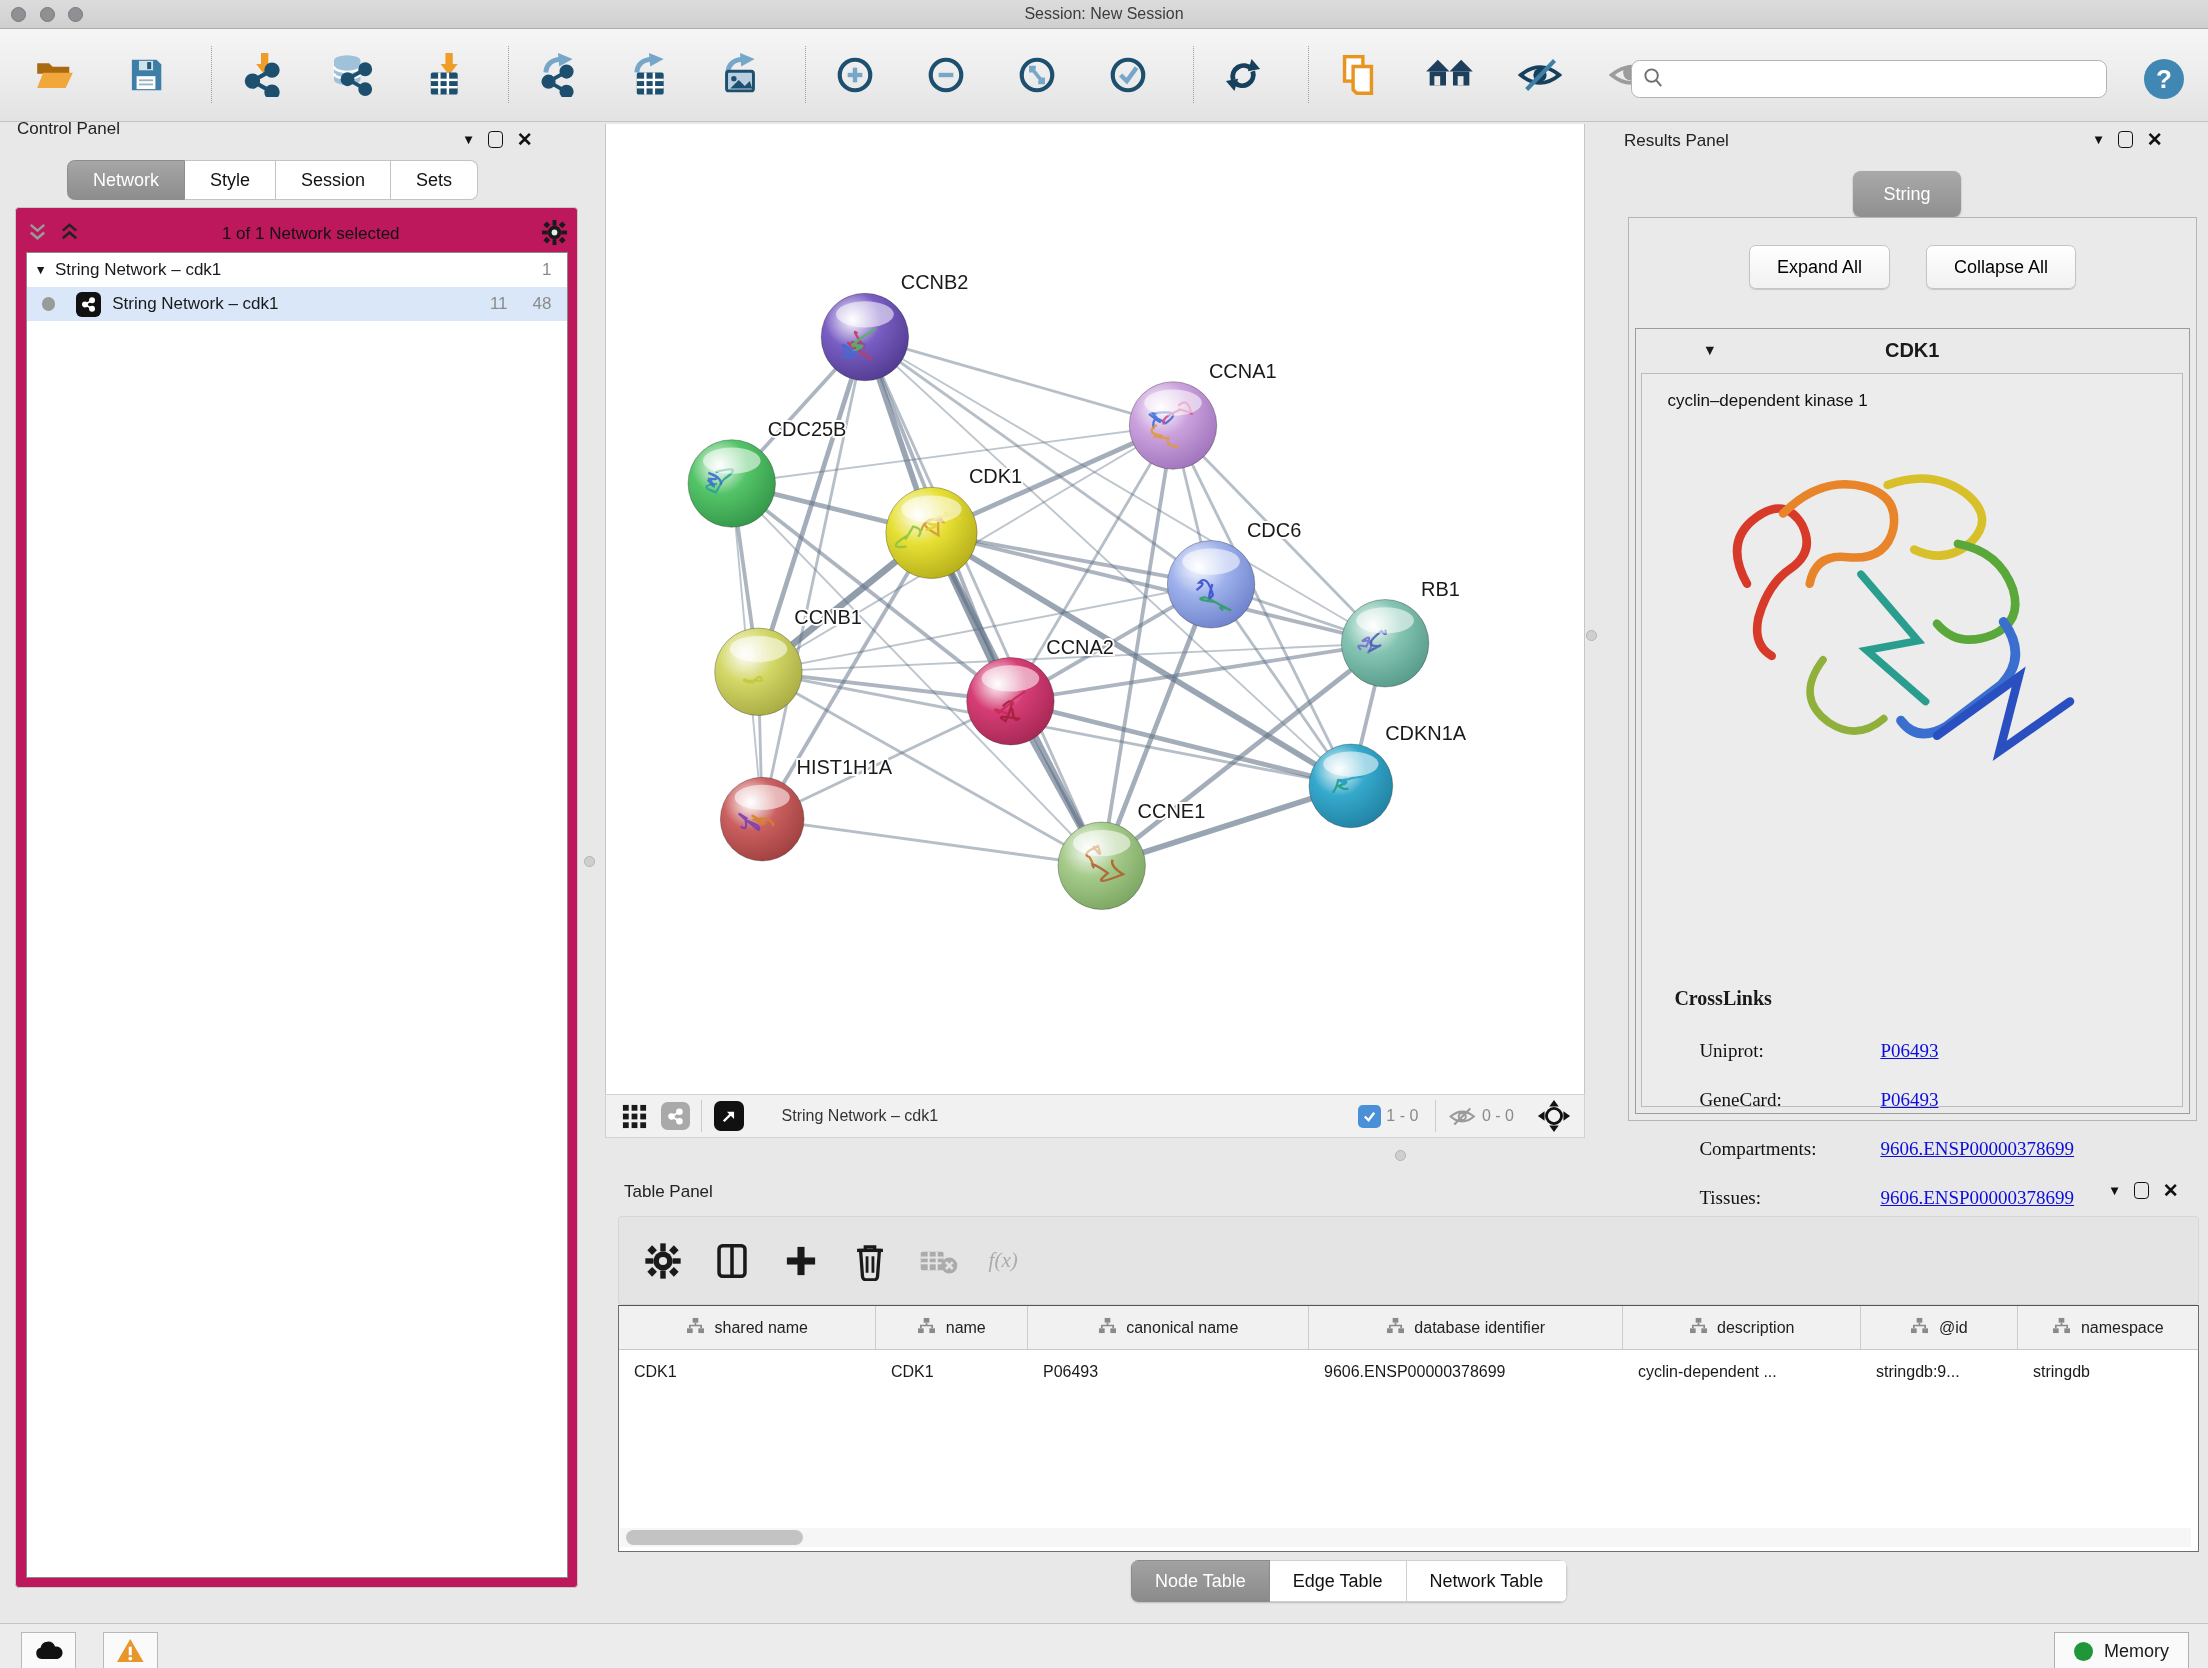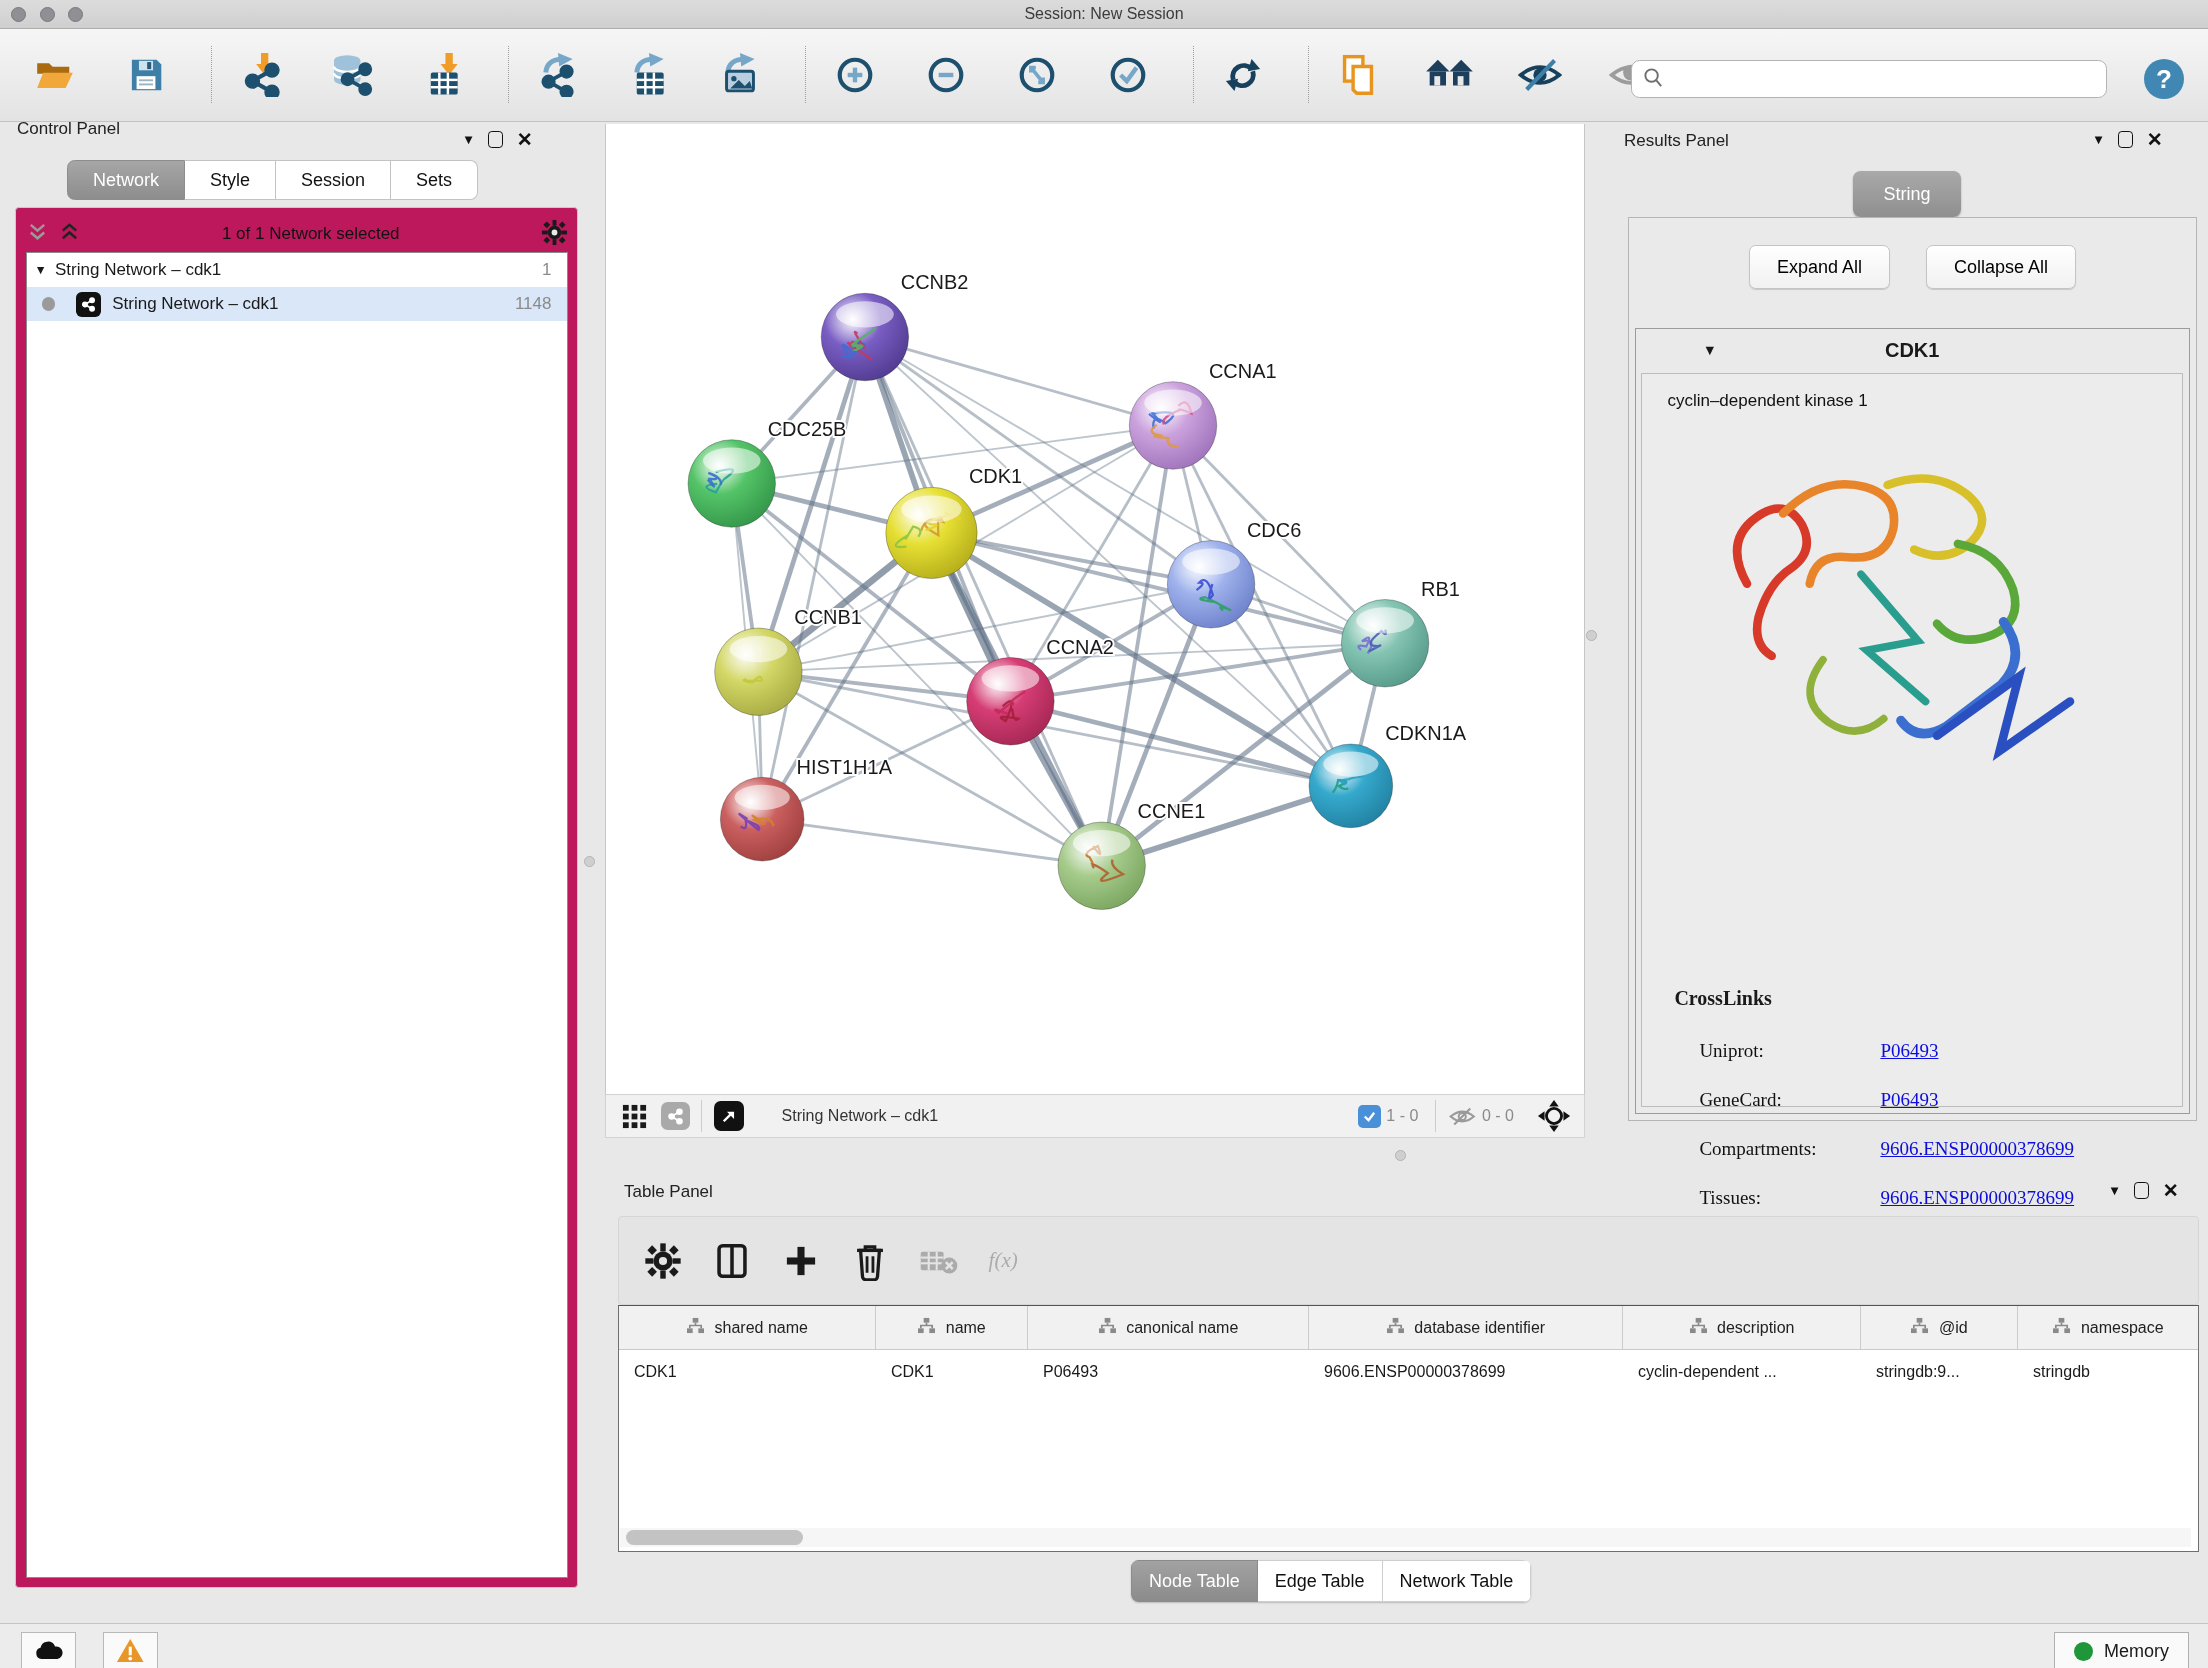--- a/index.html
+++ b/index.html
@@ -111,21 +111,21 @@
     font-size:16px; color:#222; border-right:1px solid #cccccc; overflow:hidden; flex:none; }
   .tp-row { display:flex; height:44px; }
   .td-cell { display:flex; align-items:center; padding-left:15px; font-size:16px;
     overflow:hidden; white-space:nowrap; flex:none; }
   .tp-hscroll { position:absolute; left:1px; bottom:3.8px; width:1571px; height:19px;
     background:#f6f6f6; }
   .tp-thumb { position:absolute; left:5.7px; top:1.9px; width:177px; height:15px;
     background:#c3c3c3; border-radius:7.6px; }
   .tp-tabs { position:absolute; left:1131px; top:1560px; display:flex; height:42px;
     border-radius:7.6px; overflow:hidden; box-shadow:0 1px 1.9px rgba(0,0,0,.2); }
-  .tp-tab { padding:0 17px; display:flex; align-items:center; font-size:18px;
+  .tp-tab { padding:0 23px; display:flex; align-items:center; font-size:18px;
     background:#ffffff; border:1px solid #cfcfcf; border-left:none; color:#111; }
   .tp-tab:first-child { border-left:1px solid #cfcfcf; }
   .tp-tab.sel { background:linear-gradient(#a2a2a2,#8b8b8b); color:#fff; border-color:#8b8b8b; }
 
   
   .statusbar { position:absolute; left:0; top:1609px; width:2208px; height:59px;
     background:#ececec; border-top:1px solid #c4c4c4;margin-top:14px; }
   .sb-btn { position:absolute; top:7.6px; width:55px; height:40px; background:#fafafa;
     border:1.9px solid #b9b9b9; display:flex; align-items:center; justify-content:center; }
   .sb-mem { position:absolute; right:19px; top:7.6px; height:40px; padding:0 19px;
@@ -412,21 +412,21 @@
             <g stroke="#ffffff" stroke-width="2.4" fill="#ffffff">
               <line x1="7" y1="12" x2="17" y2="6"></line>
               <line x1="7" y1="12" x2="17" y2="18"></line>
               <circle cx="7" cy="12" r="3"></circle>
               <circle cx="17" cy="6" r="3"></circle>
               <circle cx="17" cy="18" r="3"></circle>
             </g>
           </svg>
       </span>
       <span style="flex:1;margin-left:11.4px;">String Network – cdk1</span>
-      <span class="tree-count" style="">11</span>
+      <span class="tree-count" style="margin-right:25px;">11</span>
       <span class="tree-count" style="margin-right:15px;">48</span>
     </div>
   </div>
 </div>
 
 <div class="canvas">
   <svg id="net-svg" width="980" height="970" viewBox="0 0 1030 1020">
       <defs>
         <radialGradient id="ng0" cx="0.36" cy="0.30" r="0.85">
           <stop offset="0%" stop-color="#ffffff" stop-opacity="0.95"></stop>

